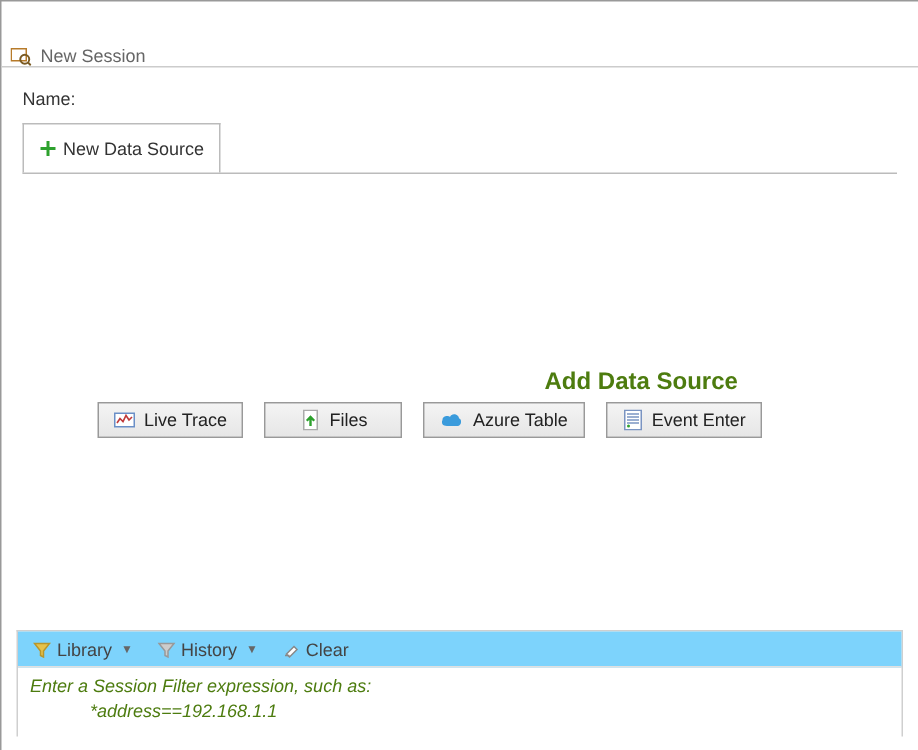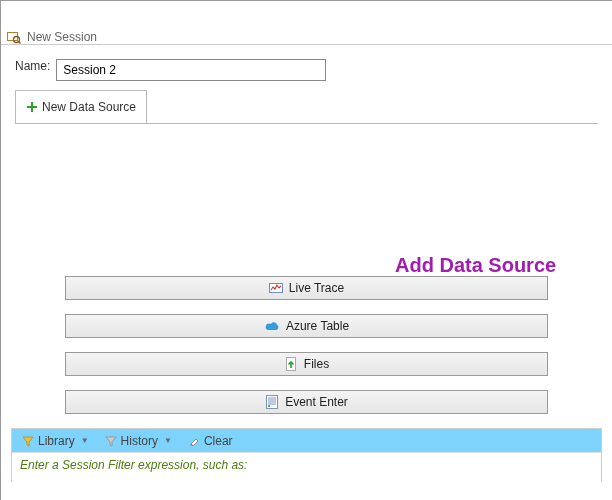--- a/index.html
+++ b/index.html
@@ -62,33 +62,32 @@
     cursor: pointer;
   }
   .tab-content {
     border-top: 1px solid #bbb;
     height: 285px;
     position: relative;
     background: #fff;
   }
   .ds-heading {
     position: absolute;
-    left: 380px;
+    left: 348px;
     top: 130px;
-    font-size: 20px;
+    font-size: 16px;
     font-weight: 600;
-    color: #a21caf;
+    color: #4d7c0f;
   }
   .ds-buttons {
     position: absolute;
     left: 50px; right: 50px;
     top: 152px;
     display: flex;
     gap: 14px;
-    flex-direction: column;
   }
   .ds-btn {
     display: flex;
     align-items: center;
     justify-content: center;
     gap: 6px;
     min-width: 92px;
     height: 24px;
     padding: 0 10px;
     background: linear-gradient(#f4f4f4, #e6e6e6);
@@ -145,21 +144,20 @@
       <circle cx="9.5" cy="9.5" r="3" fill="none" stroke="#7a5a22" stroke-width="1.3"></circle>
       <line x1="11.5" y1="11.5" x2="13.5" y2="13.5" stroke="#7a5a22" stroke-width="1.3"></line>
     </svg>
   </span>
   <span>New Session</span>
 </div>
 
 <div class="form-area">
   <div class="name-row">
     <label>Name:</label>
-    <input class="name-input" type="text" value="Session 2" style="">
   </div>
 
   <div class="tabstrip">
     <div class="tab">
       <span>
         <svg width="12" height="12" viewBox="0 0 12 12">
           <rect x="5" y="1" width="2" height="10" fill="#2da12d"></rect>
           <rect x="1" y="5" width="10" height="2" fill="#2da12d"></rect>
         </svg>
       </span>
@@ -177,35 +175,35 @@
           <svg width="14" height="14" viewBox="0 0 14 14">
             <rect x="0.5" y="2.5" width="13" height="9" fill="#fff" stroke="#6a8fc7"></rect>
             <polyline points="2,9 4,6 6,8 8,4 10,7 12,5" fill="none" stroke="#c03a3a" stroke-width="1.1"></polyline>
           </svg>
         </span>
         <span>Live Trace</span>
       </button>
 
       <button class="ds-btn">
         <span>
-          <svg width="16" height="14" viewBox="0 0 16 14">
-            <path d="M5 11 C2 11 1 9 2 7 C2 4 6 4 7 5 C8 2 13 3 13 6 C15 6 15 11 12 11 Z" fill="#3a9bdc"></path>
-          </svg>
-        </span>
-        <span>Azure Table</span>
-      </button>
-
-      <button class="ds-btn">
-        <span>
           <svg width="14" height="14" viewBox="0 0 14 14">
             <rect x="2.5" y="0.5" width="9" height="13" fill="#fff" stroke="#aaa"></rect>
             <path d="M7 11 L7 5 M4.5 7.5 L7 5 L9.5 7.5" fill="none" stroke="#2da12d" stroke-width="1.6"></path>
           </svg>
         </span>
         <span>Files</span>
+      </button>
+
+      <button class="ds-btn">
+        <span>
+          <svg width="16" height="14" viewBox="0 0 16 14">
+            <path d="M5 11 C2 11 1 9 2 7 C2 4 6 4 7 5 C8 2 13 3 13 6 C15 6 15 11 12 11 Z" fill="#3a9bdc"></path>
+          </svg>
+        </span>
+        <span>Azure Table</span>
       </button>
 
       <button class="ds-btn">
         <span>
           <svg width="14" height="14" viewBox="0 0 14 14">
             <rect x="1.5" y="0.5" width="11" height="13" fill="#fff" stroke="#7a94c2"></rect>
             <line x1="3" y1="3" x2="11" y2="3" stroke="#7a94c2"></line>
             <line x1="3" y1="5" x2="11" y2="5" stroke="#7a94c2"></line>
             <line x1="3" y1="7" x2="11" y2="7" stroke="#7a94c2"></line>
             <line x1="3" y1="9" x2="11" y2="9" stroke="#7a94c2"></line>
@@ -248,14 +246,15 @@
           <path d="M3 9 L8 4 L10 6 L5 11 Z" fill="#fff" stroke="#888"></path>
           <path d="M2 10 L5 10" stroke="#888"></path>
         </svg>
       </span>
       <span>Clear</span>
     </button>
   </div>
 
   <div class="filterbar-text">
     <div>Enter a Session Filter expression, such as:</div>
+    <div class="pad">*address==192.168.1.1</div>
   </div>
 </div>
 
 </body></html>

